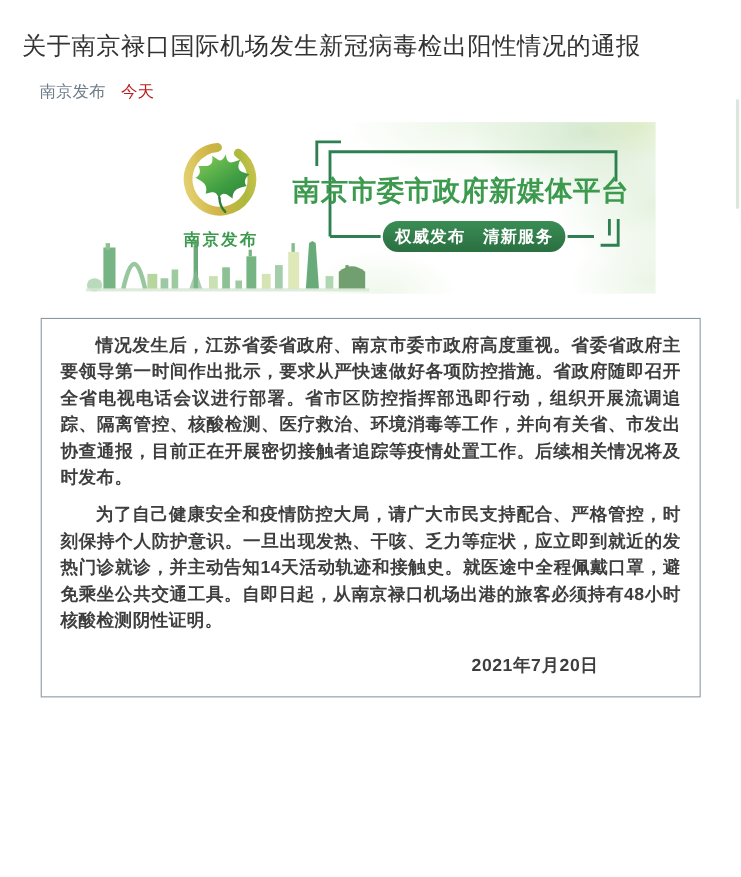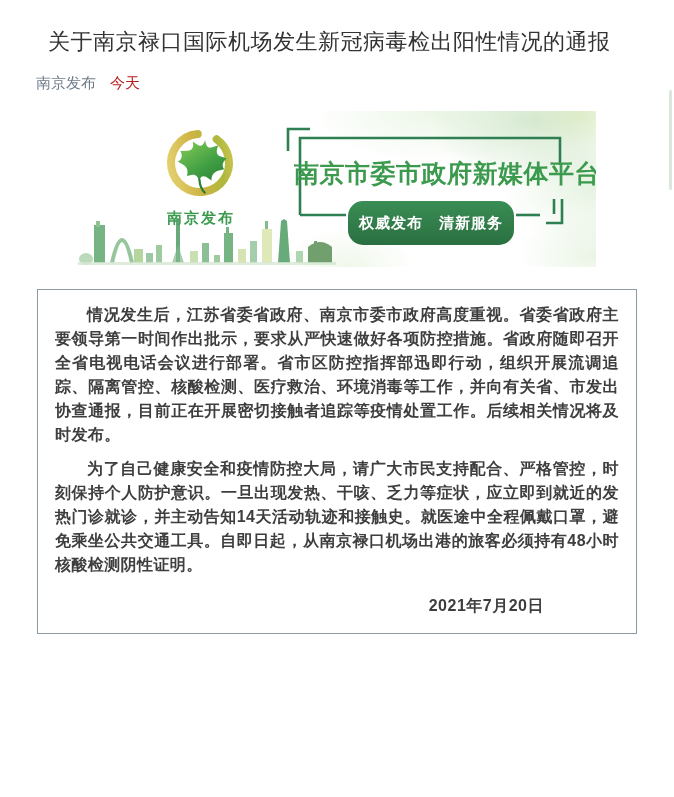--- a/index.html
+++ b/index.html
@@ -3,21 +3,21 @@
 <meta charset="utf-8">
 <title>关于南京禄口国际机场发生新冠病毒检出阳性情况的通报</title>
 <style>
   * { margin:0; padding:0; box-sizing:border-box; }
   html,body { background:#fff; }
   body {
     width:674px; height:797px; overflow:hidden; position:relative;
     font-family:"Liberation Sans","DejaVu Sans",sans-serif;
   }
   .article-title {
-    margin:26px 36px 0 48px;
+    margin:26px 36px 0 20px;
     font-size:22px; line-height:31px; font-weight:400; color:#333;
     letter-spacing:0.5px;
   }
   .byline { margin:17px 36px 0 36px; font-size:15px; }
   .byline .account { color:#6e7c89; margin-right:14px; cursor:pointer; }
   .byline .pub-time { color:#b91c1c; }
 
   
   .banner {
     position:relative; margin:18px auto 0 auto; width:518px; height:156px;
@@ -29,26 +29,26 @@
       radial-gradient(170px 75px at 68% 0%,  rgba(214,236,204,.45), rgba(214,236,204,0) 70%),
       radial-gradient(110px 60px at 100% 92%, rgba(208,231,197,.45), rgba(208,231,197,0) 72%),
       radial-gradient(95px 55px  at 52% 100%, rgba(224,240,214,.50), rgba(224,240,214,0) 72%),
       #ffffff;
   }
   .banner svg { display:block; }
   .logo-wrap { position:absolute; left:80px; top:12px; width:86px; text-align:center; }
   .logo-label { margin-top:2px; font-size:15px; font-weight:700; color:#3c9a4e; letter-spacing:2px; }
   .frame-svg { position:absolute; left:0; top:0; }
   .platform-title {
-    position:absolute; left:208px; top:46px; width:322px;
+    position:absolute; left:180px; top:46px; width:322px;
     font-size:25px; font-weight:700; color:#3c9a4e; text-align:center;
     letter-spacing:0.5px; white-space:nowrap;
   }
   .slogan-pill {
-    position:absolute; left:270px; top:90px; width:166px; height:44px;
+    position:absolute; left:270px; top:90px; width:166px; height:28px;
     background:linear-gradient(180deg,#3a8d55,#2a6f40);
     border-radius:15px; color:#fff; font-size:15px; font-weight:700;
     display:flex; align-items:center; justify-content:center; letter-spacing:1px;
   }
   .skyline { position:absolute; left:0; bottom:0; }
 
   
   .notice-box {
     margin:22px 37px 0 37px; width:600px;
     border:1px solid #8e9aa2;

